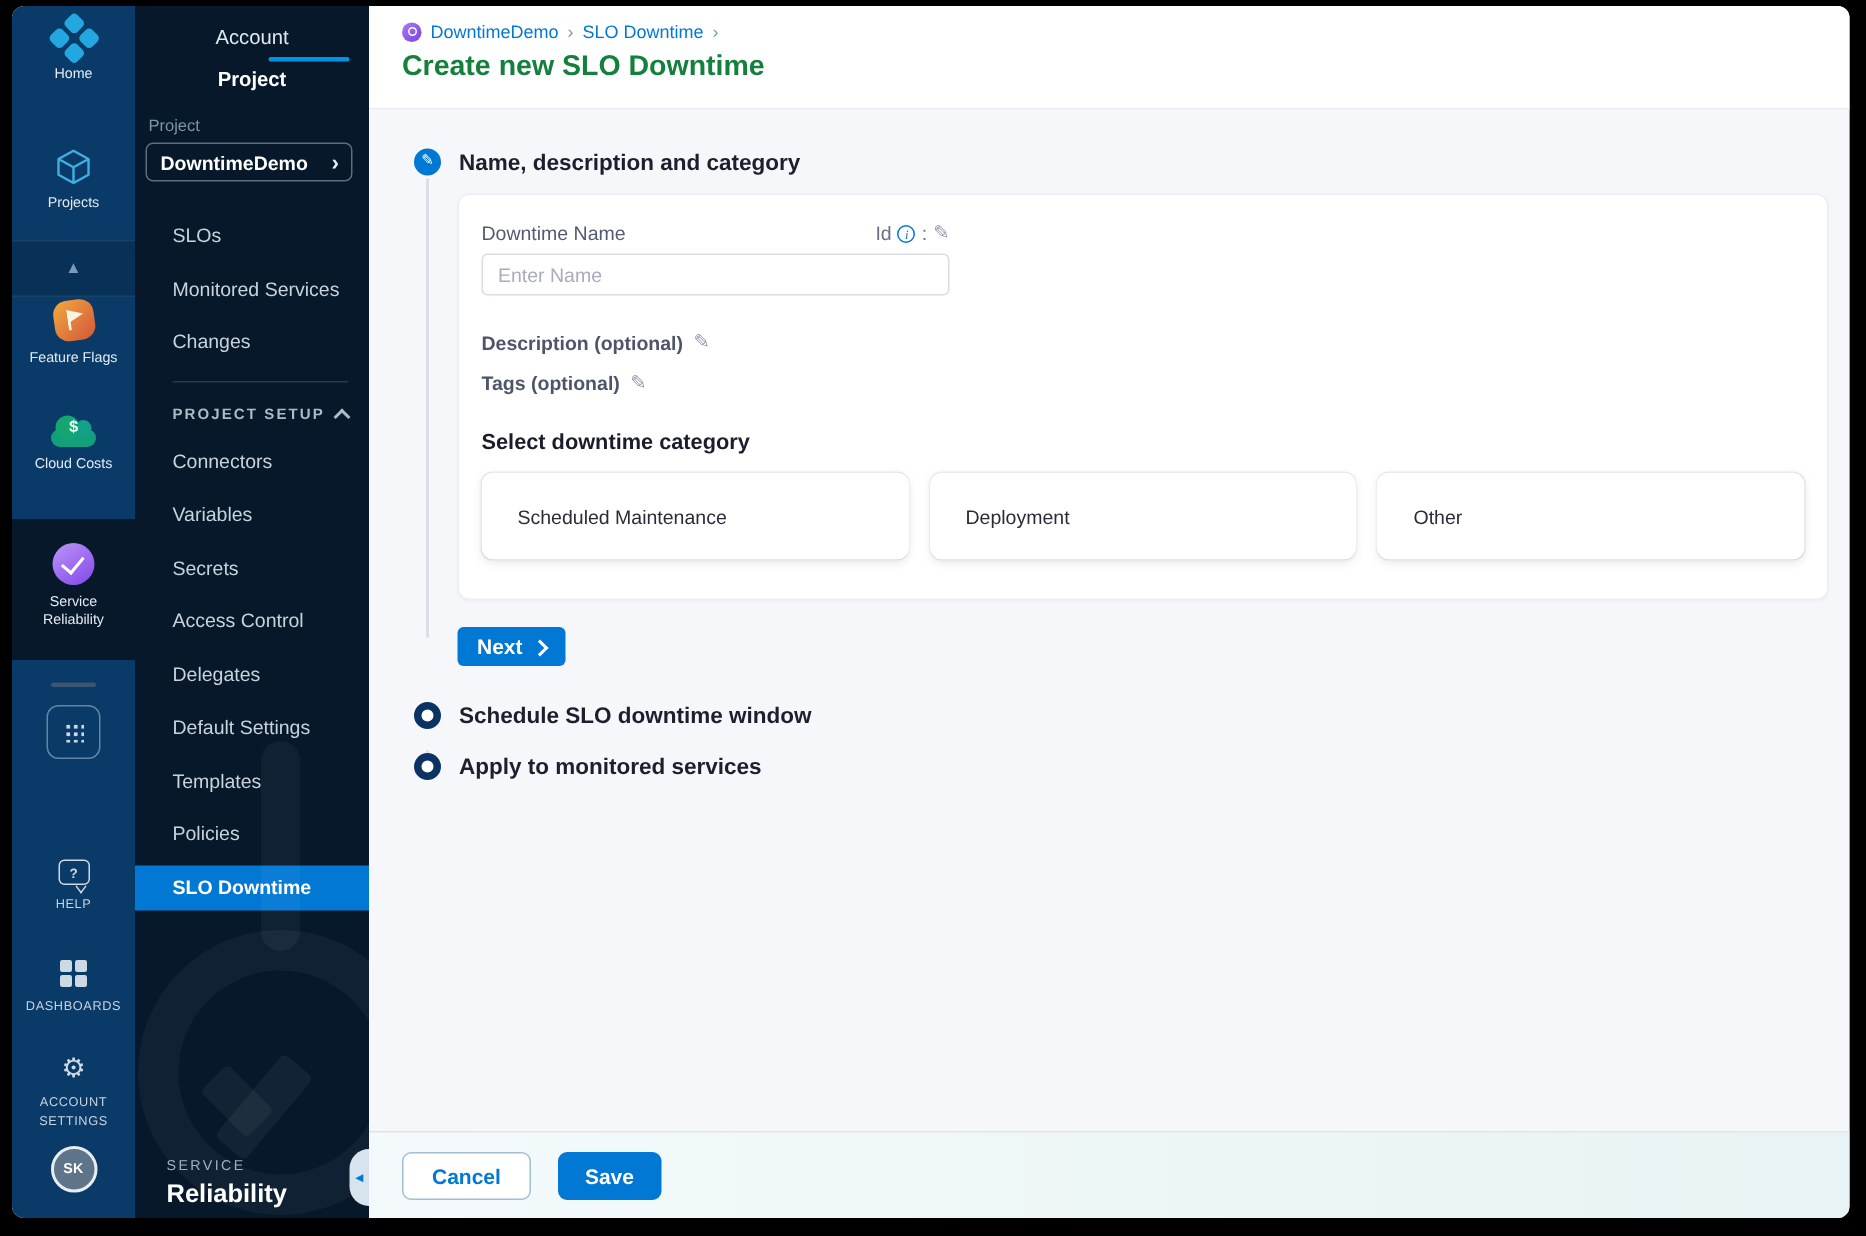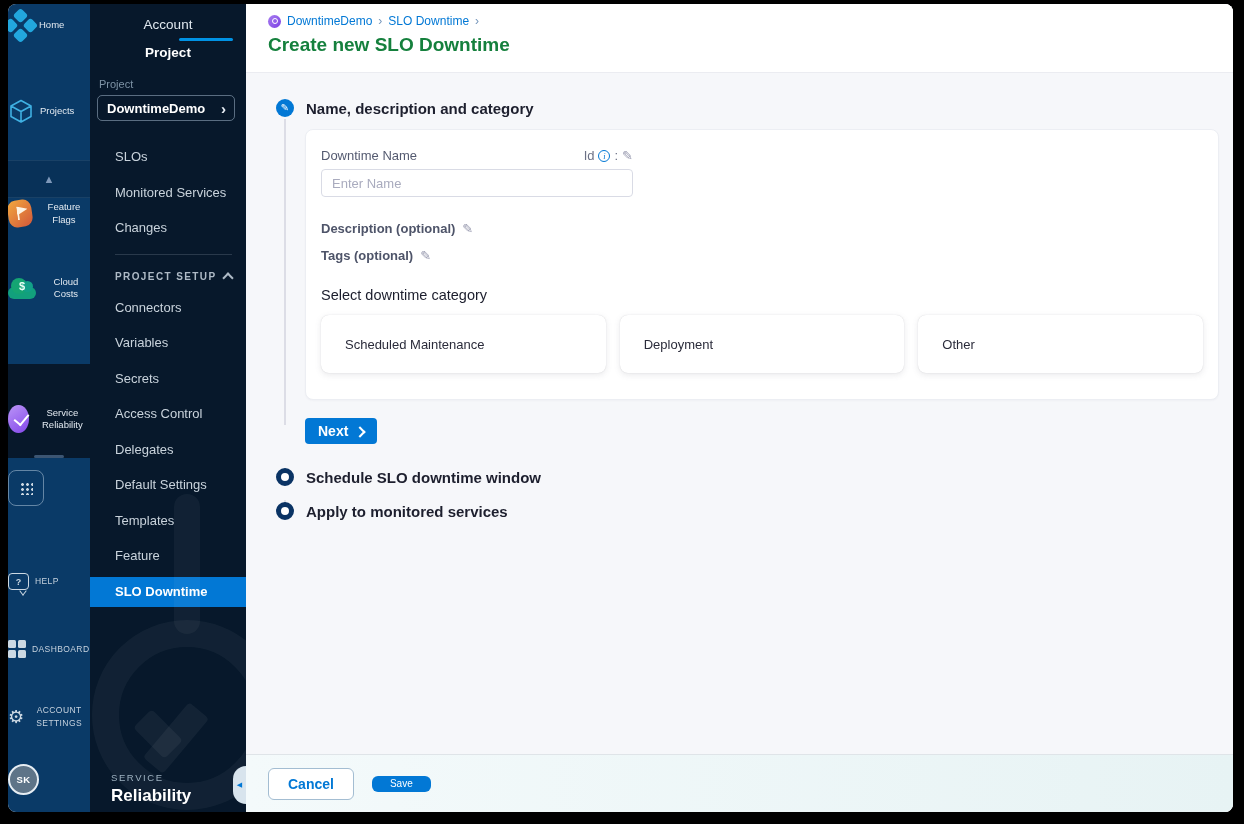--- a/index.html
+++ b/index.html
@@ -7,42 +7,42 @@
     width:1244px;height:824px;background:#000;position:relative;
     font-family:"Liberation Sans","DejaVu Sans",sans-serif;
     -webkit-font-smoothing:antialiased;overflow:hidden;
   }
   .app{
     position:absolute;left:8px;top:4px;width:1225px;height:808px;
     border-radius:8px;overflow:hidden;display:flex;background:#f6f7fa;
   }
   
   .rail{width:82px;background:#0a3a67;position:relative;flex:none;}
-  .rail-item{position:absolute;left:0;width:100%;display:flex;align-items:center;gap:6px;}
+  .rail-item{position:absolute;left:0;width:100%;display:flex;flex-direction:column;align-items:center;gap:6px;}
   .rail-label{font-size:9.5px;color:#e3eaf1;text-align:center;line-height:1.3;max-width:74px;}
   .rail-label.tiny{font-size:8.5px;color:#c6d2de;letter-spacing:.4px;line-height:1.5;}
   .logo-harness{width:25px;height:25px;transform:rotate(45deg);display:grid;grid-template-columns:1fr 1fr;grid-template-rows:1fr 1fr;gap:3px;}
   .logo-harness i{background:#22a7de;border-radius:3px;display:block;}
   .cube-svg{display:block;}
   .rail-scroll{position:absolute;top:156px;width:100%;height:36px;background:rgba(2,10,24,.18);
     border-top:1px solid rgba(120,150,180,.16);border-bottom:1px solid rgba(120,150,180,.16);
     display:flex;align-items:center;justify-content:center;}
   .tri-up{font-size:11px;color:#7e98b9;line-height:1;}
   .ff-blob{width:27px;height:27px;border-radius:34%;transform:rotate(-8deg);
     background:linear-gradient(140deg,#f2a93e,#d2573a);position:relative;}
   .ff-flag{position:absolute;left:9px;top:6px;width:11px;height:14px;background:#fdf3e3;
     clip-path:polygon(0 0,100% 28%,18% 58%,18% 100%,0 100%);}
   .cc-cloud{width:30px;height:12px;background:#12a07c;border-radius:7px;position:relative;margin-top:10px;}
   .cc-cloud::before{content:"";position:absolute;left:3px;top:-9px;width:16px;height:16px;border-radius:50%;background:#15a573;}
   .cc-cloud::after{content:"";position:absolute;right:3px;top:-6px;width:11px;height:11px;border-radius:50%;background:#12a088;}
   .cc-dollar{position:absolute;left:0;right:0;top:-7px;text-align:center;font-size:11px;font-weight:bold;color:#eafff6;z-index:2;}
   .sr-circle{width:28px;height:28px;border-radius:50%;background:linear-gradient(145deg,#bb95f7,#8347ea);position:relative;}
   .sr-circle::after{content:"";position:absolute;left:9px;top:6px;width:7px;height:12px;
     border-right:2.5px solid #fff;border-bottom:2.5px solid #fff;transform:rotate(40deg);}
-  .rail-item.active-module{top:360px;height:94px;background:#07182b;justify-content:flex-start;padding-top:16px;box-sizing:border-box;}
+  .rail-item.active-module{top:342px;height:94px;background:#07182b;justify-content:flex-start;padding-top:16px;box-sizing:border-box;}
   .rail-dash{position:absolute;top:451px;left:50%;transform:translateX(-50%);width:30px;height:3px;border-radius:2px;background:#3c5572;}
   .grid-btn{width:34px;height:34px;border:1px solid rgba(190,210,228,.5);border-radius:8px;display:flex;align-items:center;justify-content:center;}
   .grid-dots{width:13px;height:13px;background-image:radial-gradient(circle,#cdd9e3 1.3px,transparent 1.5px);background-size:5px 5px;}
   .bubble{width:19px;height:15px;border:1.6px solid #cdd9e3;border-radius:4px;position:relative;
     display:flex;align-items:center;justify-content:center;font-size:9px;font-weight:bold;color:#cdd9e3;}
   .bubble::after{content:"";position:absolute;bottom:-5px;right:2px;width:5px;height:5px;
     border-right:1.6px solid #cdd9e3;border-bottom:1.6px solid #cdd9e3;transform:rotate(45deg) skew(8deg,8deg);background:transparent;}
   .tiles{display:grid;grid-template-columns:8px 8px;grid-template-rows:8px 8px;gap:2px;}
   .tiles i{background:#cdd9e3;border-radius:1.5px;display:block;}
   .gear{font-size:18px;color:#cdd9e3;line-height:1;font-family:"DejaVu Sans",sans-serif;}
@@ -103,38 +103,38 @@
   .id-group{display:flex;align-items:center;gap:4px;font-size:13px;color:#6c7186;}
   .info-dot{width:12px;height:12px;border:1px solid #0278d5;border-radius:50%;color:#0278d5;
     font-size:8.5px;font-style:italic;font-family:"Liberation Serif",serif;display:flex;align-items:center;justify-content:center;box-sizing:border-box;}
   .pencil-icon{color:#9597ad;font-size:13px;line-height:1;cursor:pointer;font-family:"DejaVu Sans",sans-serif;}
   .text-input{width:312px;height:28px;box-sizing:border-box;border:1px solid #d9dbe5;border-radius:4px;
     padding:0 10px;font-size:13px;color:#1d1f2e;background:#fff;outline:none;font-family:"Liberation Sans",sans-serif;}
   .text-input::placeholder{color:#a9abbe;}
   .opt-row{display:flex;align-items:center;gap:7px;margin-top:24px;}
   .opt-row.tags{margin-top:12px;}
   .opt-label{font-size:13px;font-weight:bold;color:#4e5469;}
-  .cat-label{margin-top:24px;font-size:14.5px;font-weight:normal;color:#1b1d2c;}
+  .cat-label{margin-top:24px;font-size:14.5px;font-weight:bold;color:#1b1d2c;}
   .cat-row{margin-top:12px;display:flex;gap:14px;}
   .cat-card{flex:1;height:58px;background:#fff;border-radius:8px;display:flex;align-items:center;
     padding-left:24px;font-size:13px;color:#2a2b3a;cursor:pointer;
     box-shadow:0 0 1px rgba(40,41,61,.2),0 2px 6px rgba(96,97,112,.14);}
   .next-btn{position:relative;z-index:1;margin:18px 0 0 29px;height:26px;padding:0 13px;border:none;border-radius:4px;
     background:#0278d5;color:#fff;font-size:14px;font-weight:bold;display:inline-flex;align-items:center;gap:8px;cursor:pointer;
     font-family:"Liberation Sans",sans-serif;}
   .chev-right{width:6px;height:6px;border-top:2px solid #fff;border-right:2px solid #fff;transform:rotate(45deg);margin-top:1px;}
   .step2{margin-top:24px;}
   .step3{margin-top:16px;align-items:center;}
   
   .page-footer{height:57px;flex:none;border-top:1px solid #dfe4e8;
     background:linear-gradient(90deg,#f4fafb,#e7f3f4);display:flex;align-items:center;gap:18px;padding-left:22px;}
   .btn-cancel{height:32px;padding:0 19px;background:#fff;border:1px solid #a3bdd2;border-radius:6px;
     color:#0278d5;font-size:14px;font-weight:bold;cursor:pointer;font-family:"Liberation Sans",sans-serif;}
-  .btn-save{height:16px;padding:0 18px;background:#0278d5;border:none;border-radius:6px;
-    color:#fff;font-size:10px;font-weight:normal;cursor:pointer;font-family:"Liberation Sans",sans-serif;}
+  .btn-save{height:32px;padding:0 18px;background:#0278d5;border:none;border-radius:6px;
+    color:#fff;font-size:14px;font-weight:bold;cursor:pointer;font-family:"Liberation Sans",sans-serif;}
 </style>
 </head>
 <body>
 
 <div class="app">
 
   <nav class="rail">
     <div class="rail-item" style="top:9px;">
       <span class="logo-harness">
           <i></i>
@@ -219,21 +219,21 @@
         <span>PROJECT SETUP</span>
         <span class="chev-up"></span>
       </div>
       <div class="side-item">Connectors</div>
       <div class="side-item">Variables</div>
       <div class="side-item">Secrets</div>
       <div class="side-item">Access Control</div>
       <div class="side-item">Delegates</div>
       <div class="side-item">Default Settings</div>
       <div class="side-item">Templates</div>
-      <div class="side-item">Feature</div>
+      <div class="side-item">Policies</div>
       <div class="side-item active">SLO Downtime</div>
     </div>
     <div class="wm wm-bar"></div>
     <div class="wm wm-circle"></div>
     <div class="wm wm-check"></div>
     <div class="module-tag">
       <div class="module-kicker">SERVICE</div>
       <div class="module-name">Reliability</div>
     </div>
     <div class="collapse-tab">

